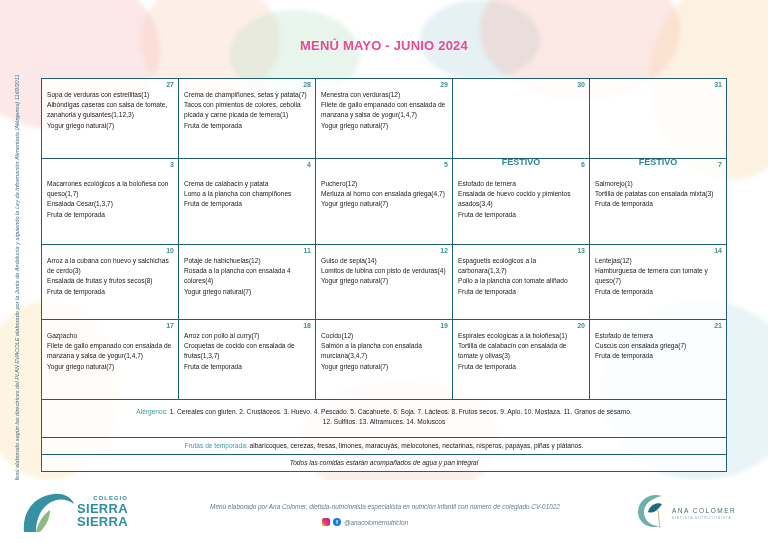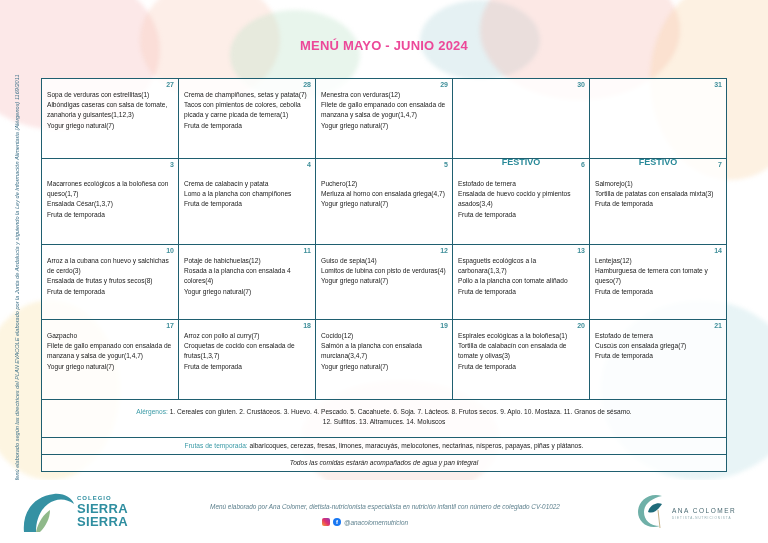--- a/index.html
+++ b/index.html
@@ -44,21 +44,21 @@
     position: absolute; left: 0; right: 0; top: 30px; text-align: center;
     font-size: 9px; font-weight: bold; color: #2a8a99; margin-top: 48px;
   }
   .info { border-top: 1.5px solid #1f5f70; font-size: 6.6px; line-height: 10px; text-align: center; }
   .info-allergens { height: 38px; padding-top: 7px; }
   .info-fruits { height: 17px; padding-top: 3px; border-top: 1.5px solid #1f5f70; }
   .info-note { height: 17px; padding-top: 3px; border-top: 1.5px solid #1f5f70; font-style: italic; }
   .lbl { color: #3a9aa6; }
   .footer { position: absolute; left: 0; top: 480px; width: 768px; height: 63px; background: #fff; z-index: 2; }
   .logo-cs { position: absolute; left: 20px; top: 8px; width: 120px; height: 48px; }
-  .cs-text { position: absolute; left: 57px; top: 7px; font-weight: bold; color: #2f8ea0; }
+  .cs-text { position: absolute; left: 57px; top: 7px; font-weight: bold; color: #2f8ea0; text-align: right; }
   .cs-small { font-size: 6px; letter-spacing: 1px; line-height: 7px; display: block; }
   .cs-big { font-size: 13px; line-height: 13px; display: block; letter-spacing: 0.3px; }
   .credit {
     position: absolute; left: 180px; top: 23px; width: 410px; text-align: center;
     font-style: italic; font-size: 6.4px; color: #5b7f8c;
   }
   .social { position: absolute; left: 322px; top: 38px; display: flex; align-items: center; gap: 3px; font-style: italic; font-size: 6.4px; color: #5b7f8c; }
   .ig { width: 8px; height: 8px; border-radius: 2px; background: linear-gradient(45deg,#f7a531,#e1306c,#8a3ab9); }
   .fb { width: 8px; height: 8px; border-radius: 50%; background: #1877f2; color:#fff; font-size:6px; line-height:8px; text-align:center; font-weight:bold; font-style: normal;}
   .logo-ac { position: absolute; left: 636px; top: 12px; width: 120px; height: 40px; }

